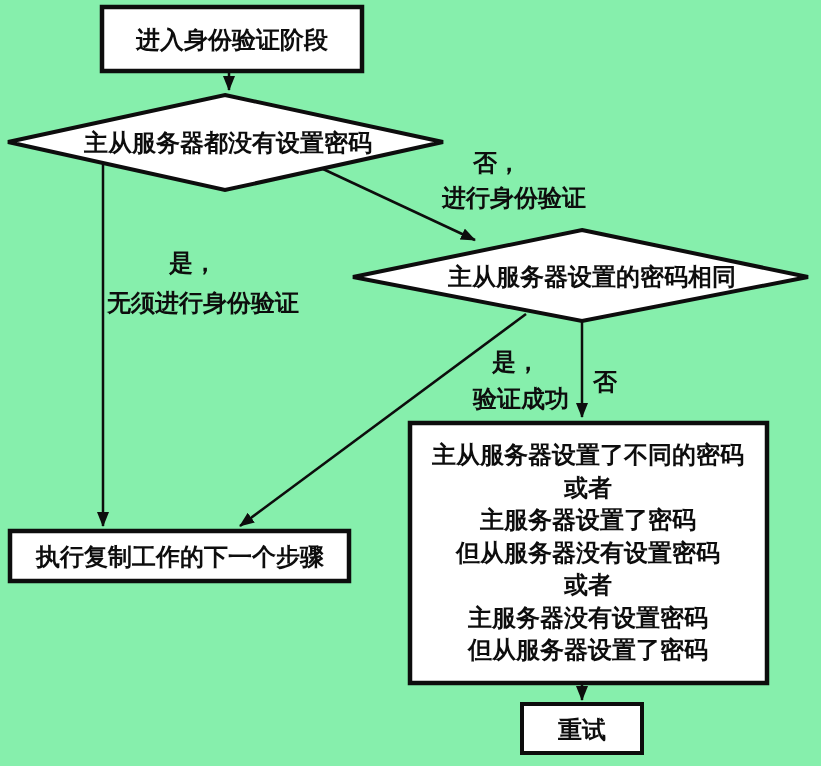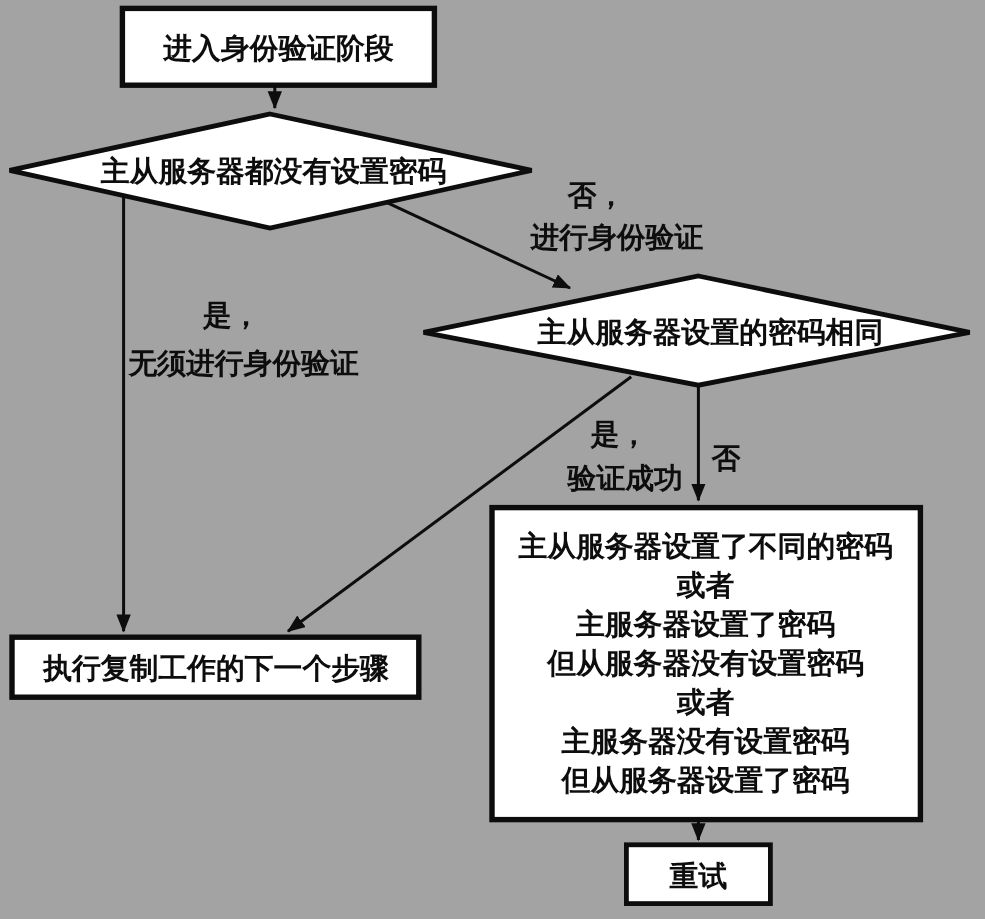--- a/index.html
+++ b/index.html
@@ -10,21 +10,21 @@
   body {
     width: 821px;
     height: 766px;
     overflow: hidden;
     font-family: "DejaVu Sans", "Liberation Sans", sans-serif;
   }
   .stage {
     position: relative;
     width: 821px;
     height: 766px;
-    background: #a3a3a3;
+    background: #86efac;
   }
   svg text {
     font-family: "DejaVu Sans", "Liberation Sans", sans-serif;
     font-weight: bold;
     font-size: 24px;
     fill: #0d0d0d;
   }
   svg .shape {
     fill: #ffffff;
     stroke: #0d0d0d;

